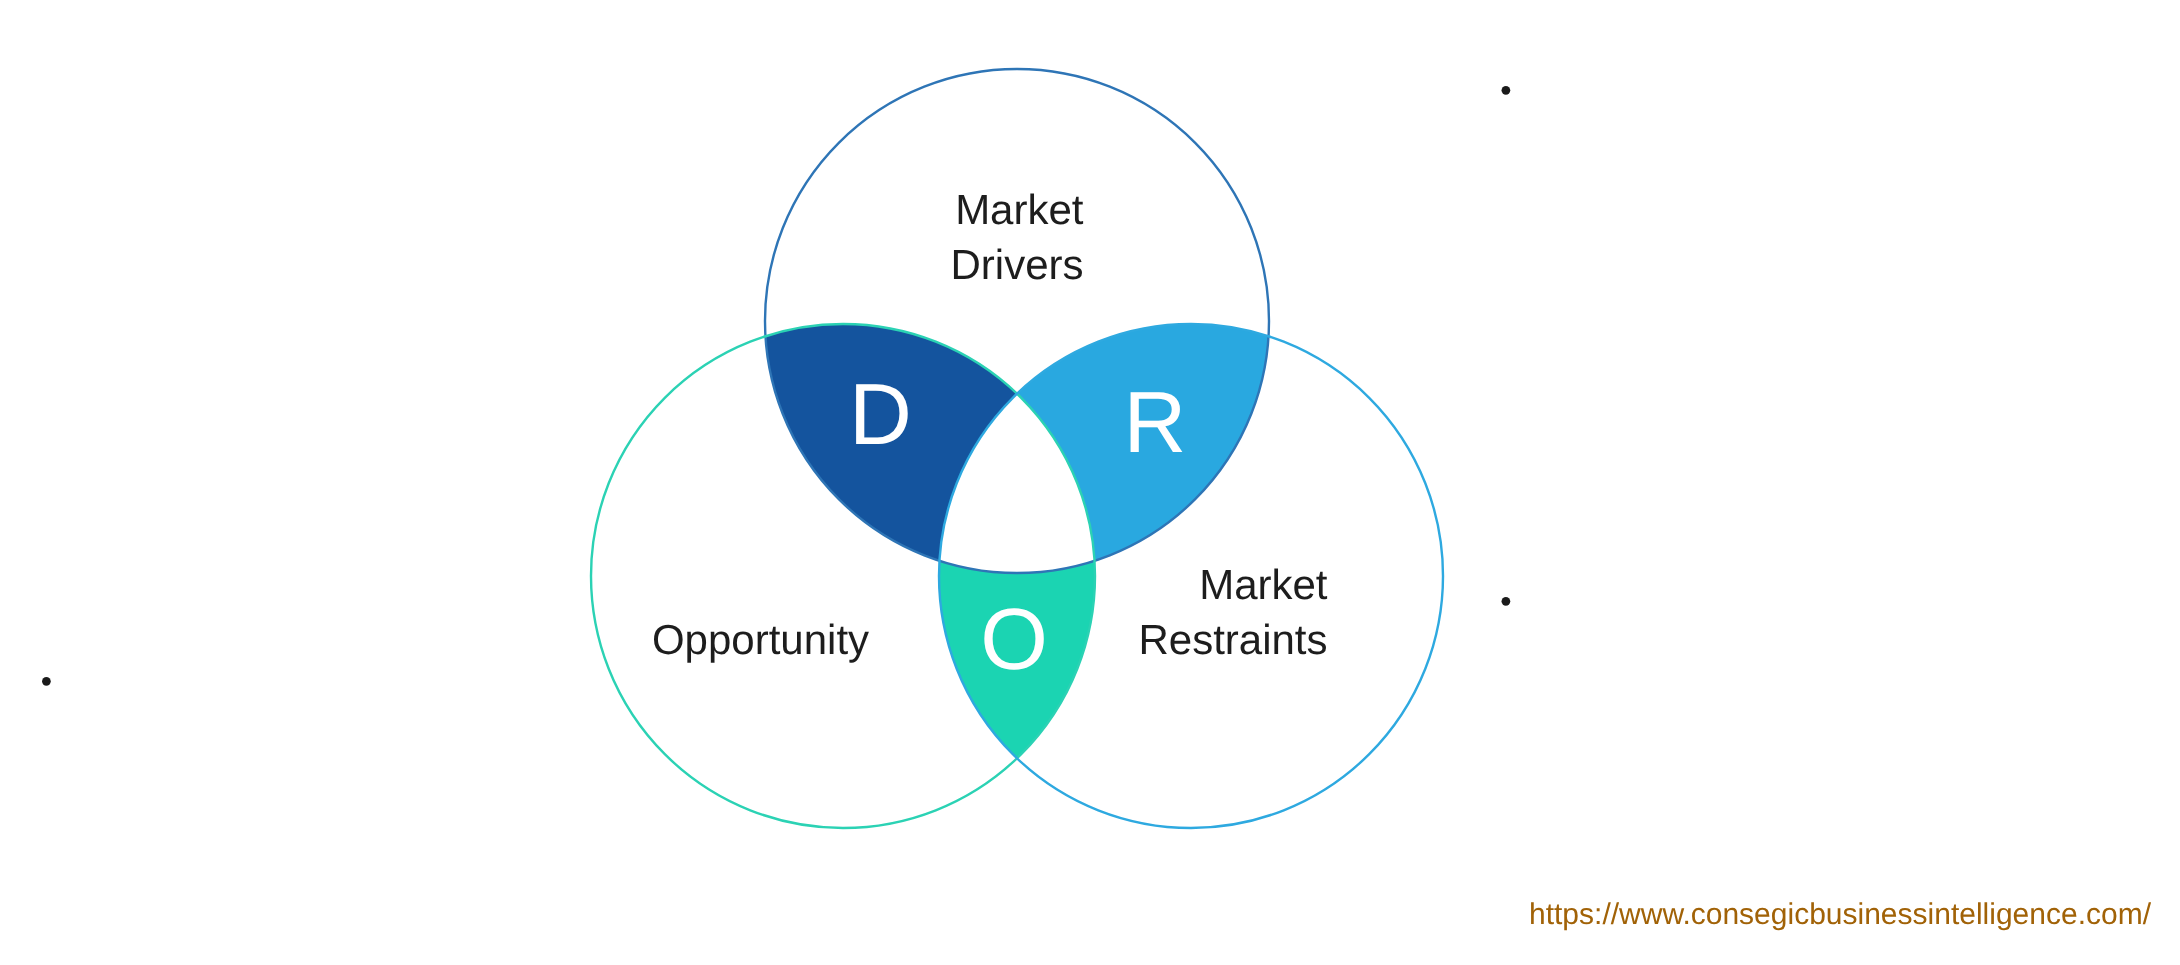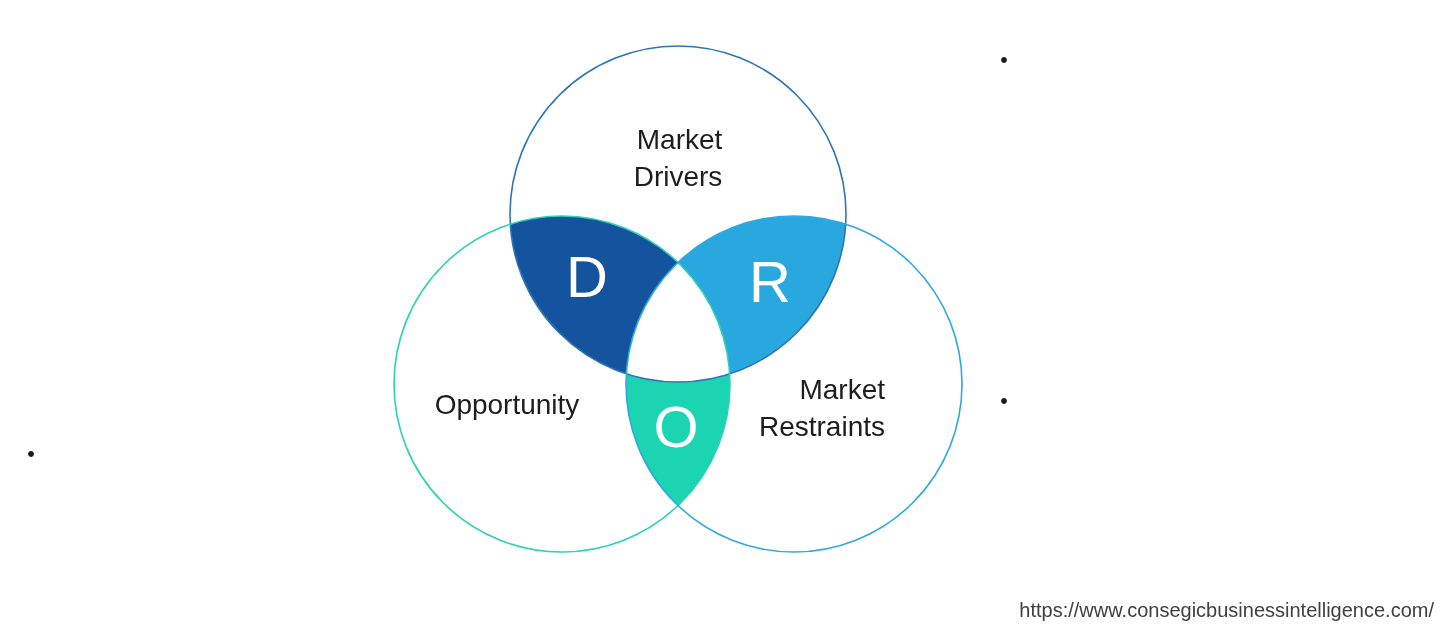--- a/index.html
+++ b/index.html
@@ -20,27 +20,27 @@
     color:#ffffff;font-size:58px;line-height:1;font-weight:400;
   }
   .bullet{
     position:absolute;display:flex;gap:9px;
     font-size:21.5px;line-height:27.5px;color:#1a1a1a;
   }
   .bullet .marker{flex:0 0 auto;width:14px;text-align:center;}
   .bullet .text{white-space:pre-line;}
   .footer-url{
     position:absolute;right:19px;top:599px;
-    font-size:20px;color:#404040;text-decoration:none;
+    font-size:20px;color:#a16207;text-decoration:none;
   }
   .pos-bullet-drivers{left:997px;top:47px;width:440px;}
   .pos-bullet-restraints{left:997px;top:388px;width:440px;}
   .pos-bullet-opportunity{left:24px;top:441px;width:350px;}
   .pos-label-drivers{left:678px;top:121px;}
-  .pos-label-opportunity{left:507px;top:386px;}
+  .pos-label-opportunity{left:507px;top:408px;}
   .pos-label-restraints{left:822px;top:371px;}
   .pos-letter-d{left:587px;top:277px;}
   .pos-letter-r{left:770px;top:282px;}
   .pos-letter-o{left:676px;top:427px;}
 </style>
 </head>
 <body>
 
 <svg class="venn-svg" width="1453" height="643" viewBox="0 0 1453 643">
   <defs>

